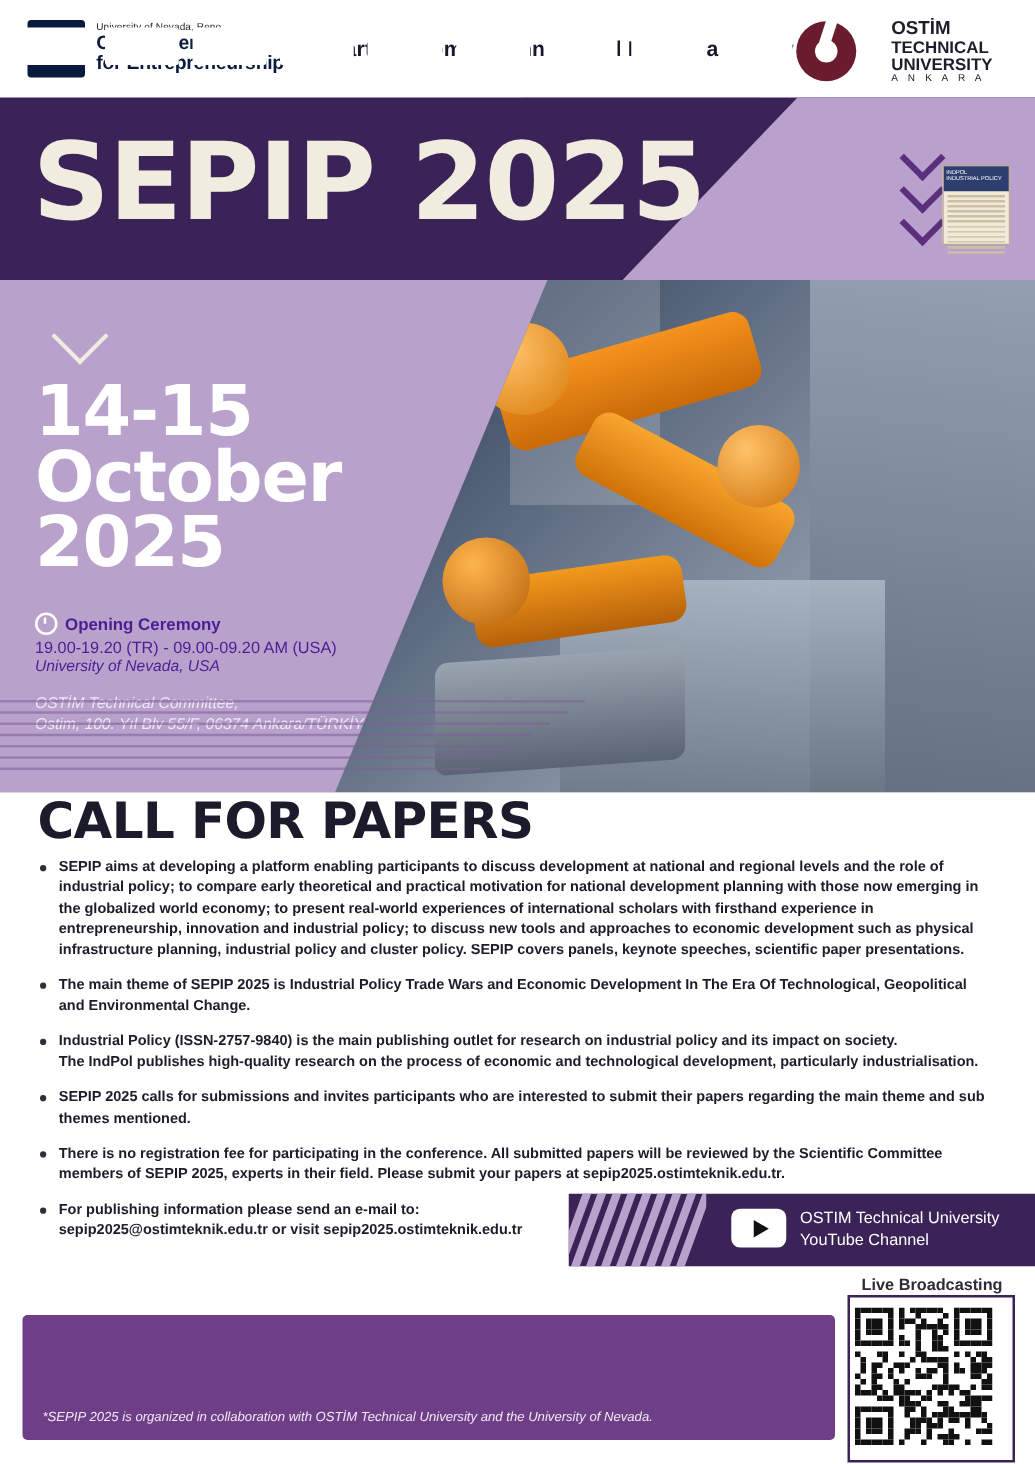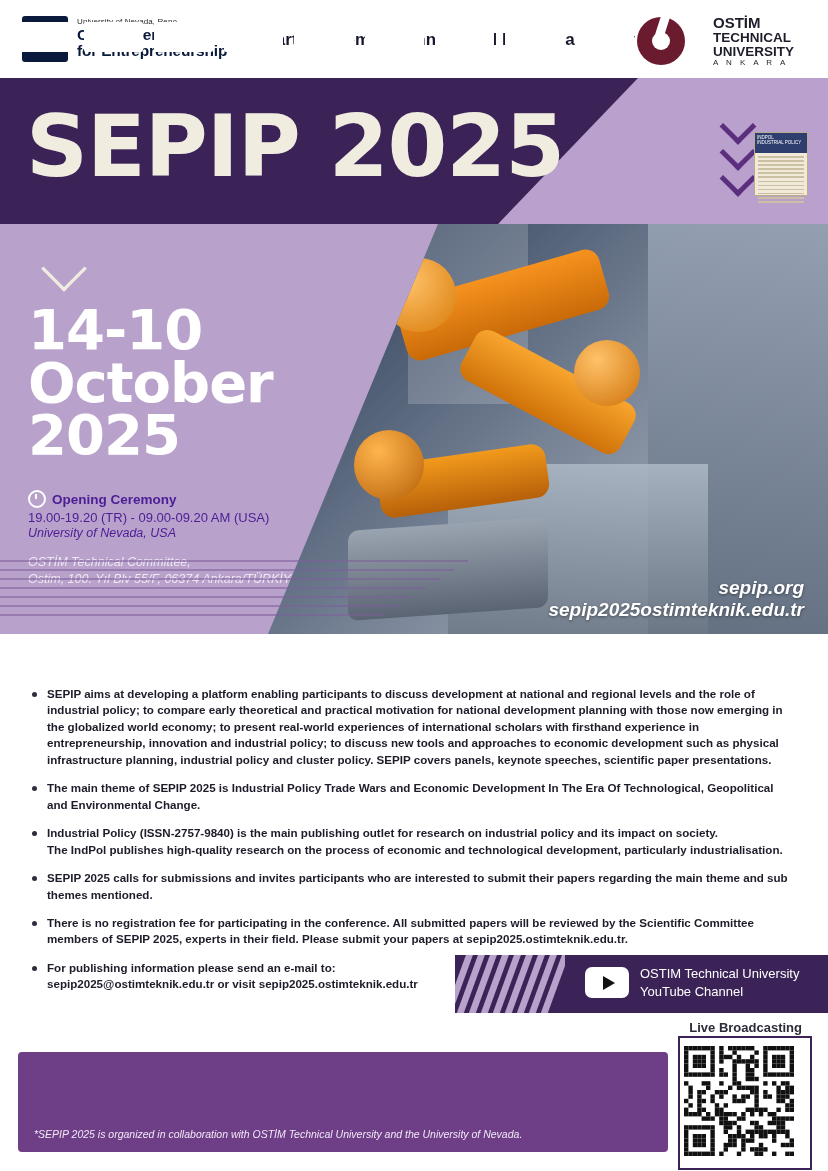--- a/index.html
+++ b/index.html
@@ -147,21 +147,21 @@
       <div class="chev"></div>
       <div class="chev"></div>
       <div class="chev"></div>
     </div>
   </div>
 
   <div class="mid">
     <div class="big-chev"></div>
 
     <div class="date">
-      <div>14-10</div>
+      <div>14-15</div>
       <div>October</div>
       <div>2025</div>
     </div>
 
     <div class="ceremony">
       <div class="cer-head">
         <span class="clock"></span>
         <span>Opening Ceremony</span>
       </div>
       <div class="cer-time">19.00-19.20 (TR) - 09.00-09.20 AM (USA)</div>
@@ -179,37 +179,34 @@
       <div class="blur1"></div>
       <div class="robot">
         <div class="arm1"></div>
         <div class="arm2"></div>
         <div class="arm3"></div>
         <div class="joint1"></div>
         <div class="joint2"></div>
         <div class="joint3"></div>
         <div class="base"></div>
       </div>
-      <div class="website">
-        <div>sepip.org</div>
-        <div>sepip2025ostimteknik.edu.tr</div>
-      </div>
     </div>
   </div>
 
   <div class="stripes" id="stripes">
       <i style="top: 0px; width: 468px;"></i>
       <i style="top: 9px; width: 454px;"></i>
       <i style="top: 18px; width: 440px;"></i>
       <i style="top: 27px; width: 426px;"></i>
       <i style="top: 36px; width: 412px;"></i>
       <i style="top: 45px; width: 398px;"></i>
       <i style="top: 54px; width: 384px;"></i>
     </div>
 
+  <div class="cfp-title">CALL FOR PAPERS</div>
 
   <div class="bullets" id="bullets">
       <div class="bullet">
         <div class="dot"></div>
         <div class="btext">
           <div>SEPIP aims at developing a platform enabling participants to discuss development at national and regional levels and the role of industrial policy; to compare early theoretical and practical motivation for national development planning with those now emerging in the globalized world economy; to present real-world experiences of international scholars with firsthand experience in entrepreneurship, innovation and industrial policy; to discuss new tools and approaches to economic development such as physical infrastructure planning, industrial policy and cluster policy. SEPIP covers panels, keynote speeches, scientific paper presentations.</div>
         </div>
       </div>
       <div class="bullet">
         <div class="dot"></div>

